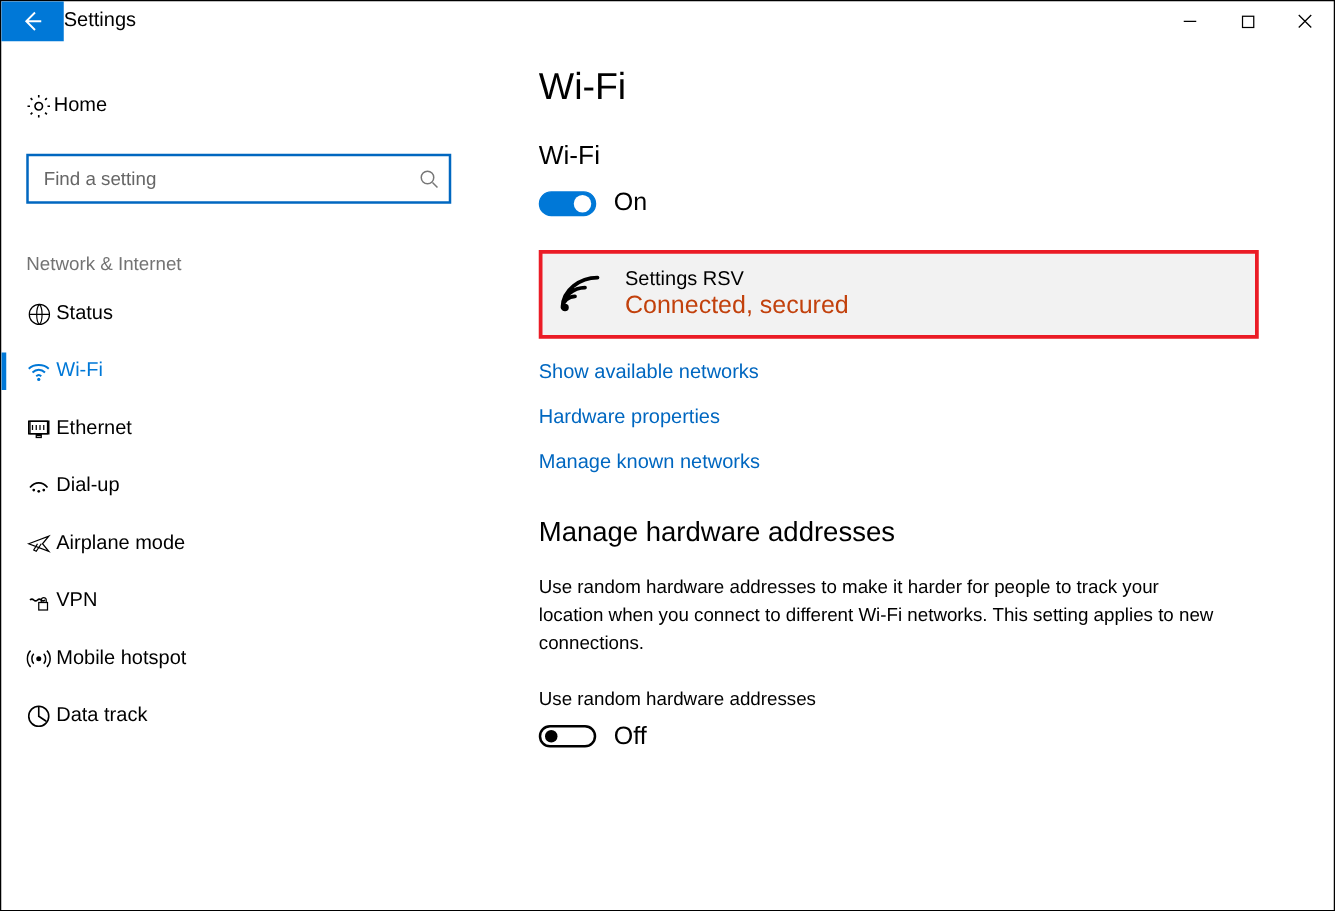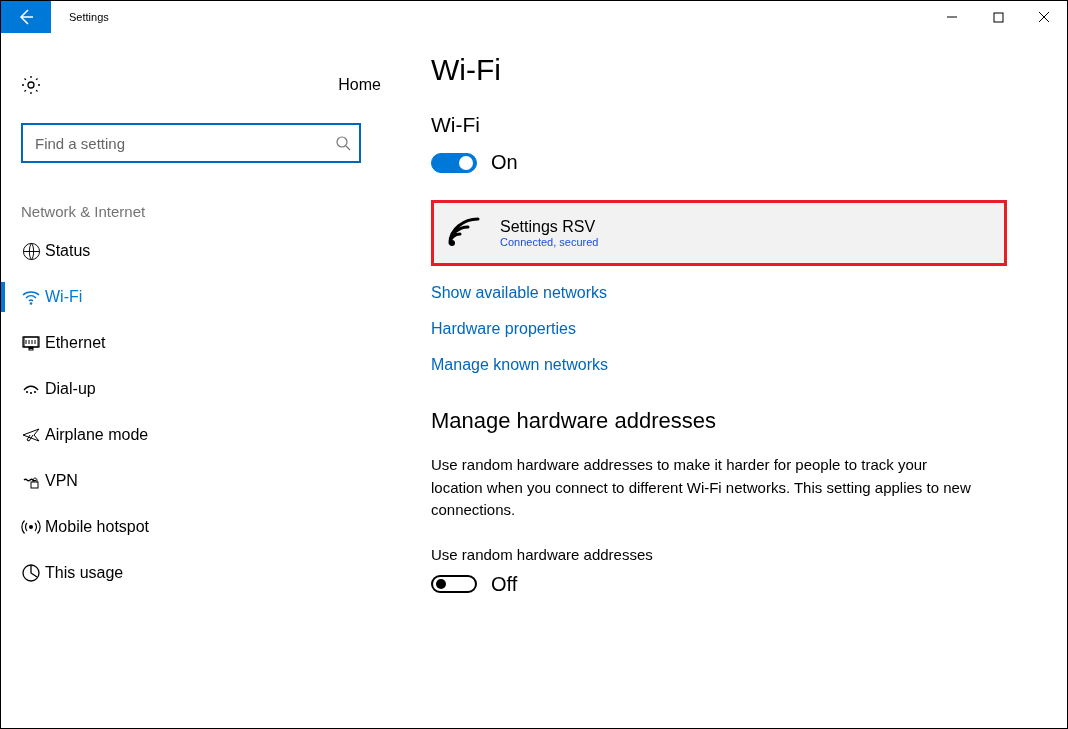--- a/index.html
+++ b/index.html
@@ -28,22 +28,22 @@
     width: 50px;
     background: #0078d7;
     display: flex;
     align-items: center;
     justify-content: center;
     color: #fff;
   }
   .app-title {
     display: flex;
     align-items: center;
-    padding-left: 18px;
-    font-size: 11px;
+    padding-left: 0;
+    font-size: 16px;
     flex: 1;
   }
   .win-controls {
     display: flex;
   }
   .win-btn {
     width: 46px;
     display: flex;
     align-items: center;
     justify-content: center;
@@ -66,21 +66,20 @@
     flex: 1;
     padding: 20px 60px 0 50px;
   }
 
   
   .home-row {
     display: flex;
     align-items: center;
     padding: 10px 0 10px 20px;
     gap: 2px;
-    justify-content: space-between;
   }
   .home-row .label { font-size: 16px; }
   .search-box {
     margin: 18px 20px 0 20px;
     border: 2px solid #0067c0;
     height: 40px;
     display: flex;
     align-items: center;
     padding: 0 8px 0 10px;
   }
@@ -170,21 +169,21 @@
     border: 3px solid #eb1c26;
     background: #f2f2f2;
     display: flex;
     align-items: center;
     gap: 18px;
     padding: 12px 20px 12px 12px;
     margin-bottom: 12px;
   }
   .network-box .wifi-big { width: 36px; height: 36px; }
   .network-name { font-size: 16px; }
-  .network-sub { color: #1d4ed8; font-size: 11px; }
+  .network-sub { color: #c2410c; font-size: 20px; }
 
   .link-item {
     color: #0067c0;
     font-size: 16px;
     margin: 18px 0;
   }
   .link-item:first-of-type { margin-top: 12px; }
 
   h2.section-head {
     font-size: 22px;
@@ -339,21 +338,21 @@
       <span class="label">Mobile hotspot</span>
     </div>
 
     <div class="nav-item">
       <span class="nav-icon">
         <svg width="20" height="20" viewBox="0 0 20 20">
             <circle cx="10" cy="10" r="8" stroke="#000" fill="none" stroke-width="1.3"></circle>
             <path d="M10 2v8l6 4" stroke="#000" fill="none" stroke-width="1.3"></path>
           </svg>
       </span>
-      <span class="label">This usage</span>
+      <span class="label">Data track</span>
     </div>
 
   </div>
 
   <div class="content">
     <h1 class="page-title">Wi-Fi</h1>
 
     <h2 class="section-sub">Wi-Fi</h2>
     <div class="toggle-row">
       <div class="toggle on">

